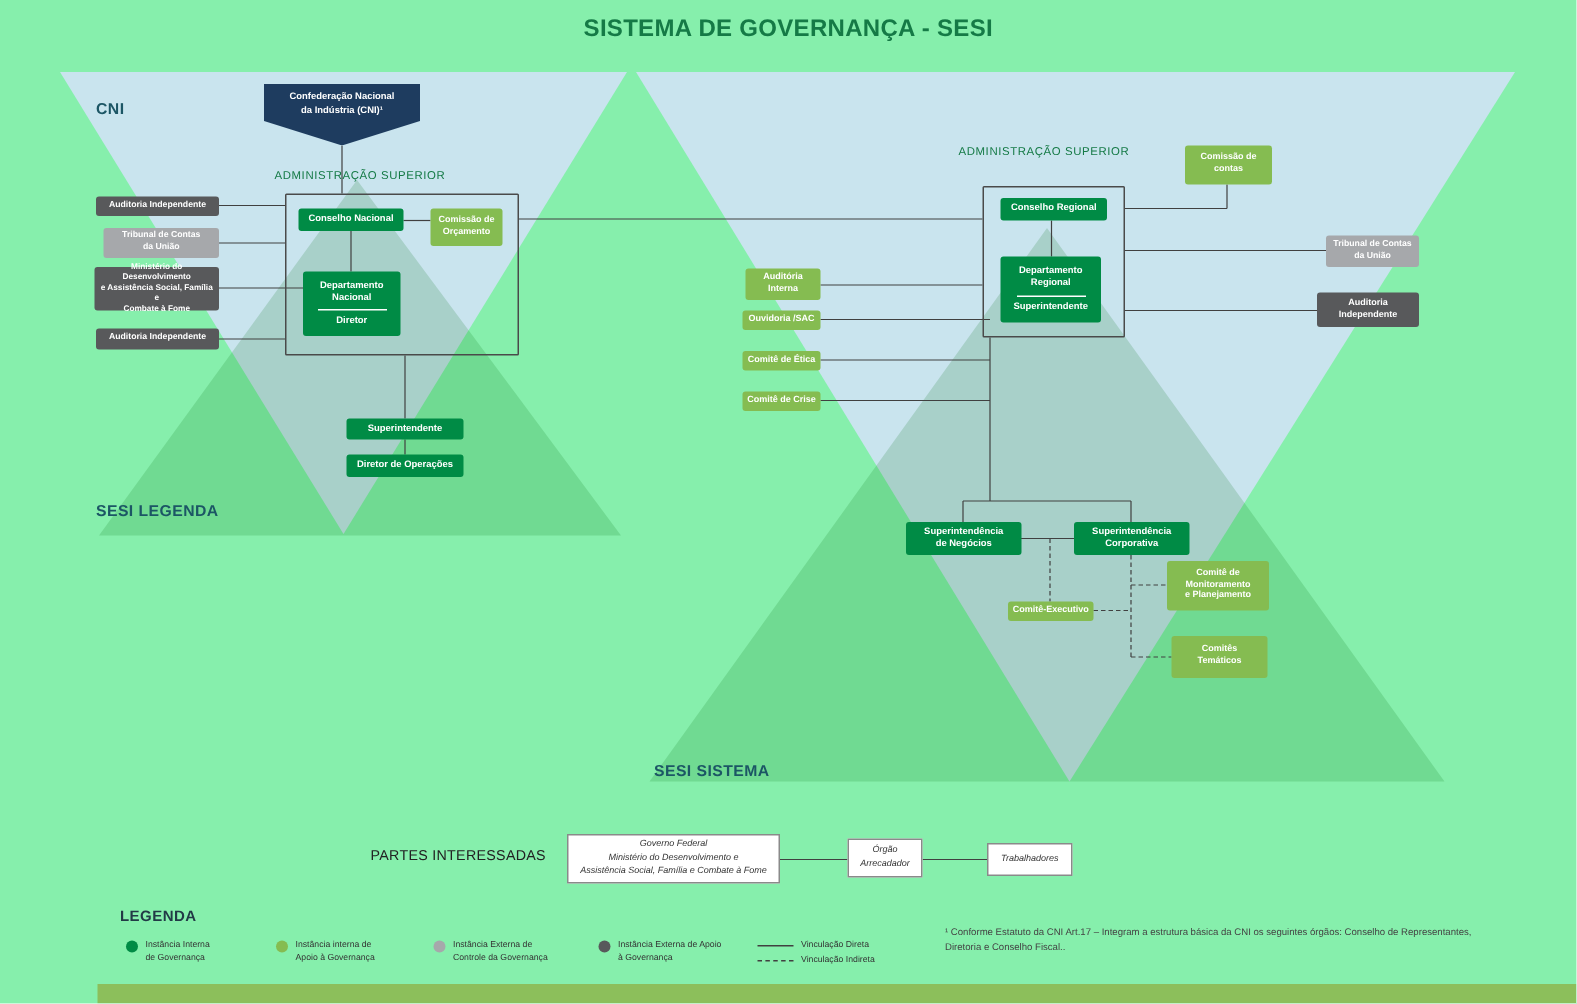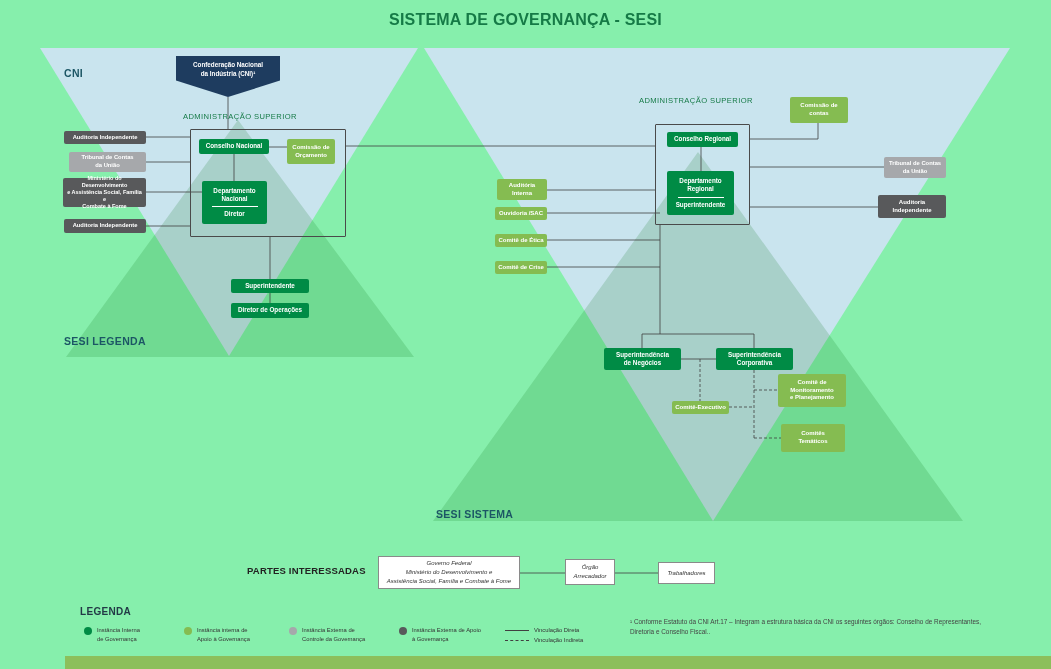--- a/index.html
+++ b/index.html
@@ -20,21 +20,21 @@
   .group { position:absolute; border:1px solid #4A4A4A; border-radius:1px; background:transparent; }
   .split { flex-direction:column; padding:3px 2px; }
   .split .divider { display:block; width:46px; border-top:1px solid #fff; margin:3px 0; }
   .banner { position:absolute; background:#1E3C5F; color:#fff; font-weight:bold;
             display:flex; justify-content:center; align-items:flex-start; text-align:center;
             white-space:pre-line; line-height:1.35; padding-top:5px; font-size:6.3px;
             clip-path: polygon(0 0, 100% 0, 100% 60%, 50% 100%, 0 60%); }
   .stake { position:absolute; display:flex; align-items:center; justify-content:center;
            text-align:center; background:#fff; border:0.8px solid #8a8a8a; color:#333;
            font-style:italic; white-space:pre-line; line-height:1.45; font-size:6px; }
-  .partes { position:absolute; font-size:9.5px; font-weight:bold; color:#222; letter-spacing:.2px; }
+  .partes { position:absolute; font-size:9.5px; font-weight:normal; color:#222; letter-spacing:.2px; }
   .legend-title { position:absolute; font-size:10px; font-weight:bold; color:#223A46; letter-spacing:.3px; }
   .legend-item { position:absolute; display:flex; align-items:flex-start; gap:5px; }
   .dot { width:8px; height:8px; border-radius:50%; flex:0 0 auto; margin-top:1px; }
   .legend-text { font-size:5.8px; color:#333; white-space:pre-line; line-height:1.5; }
   .legend-line-item { position:absolute; display:flex; align-items:center; gap:5px; }
   .legend-line { display:inline-block; width:24px; height:0; border-top:1px solid #404040; }
   .legend-line.dashed { border-top-style:dashed; }
   .footnote { position:absolute; font-size:6.4px; color:#444; line-height:1.5; }
   .footerbar { position:absolute; background:#8CBF5B; }
 </style>

